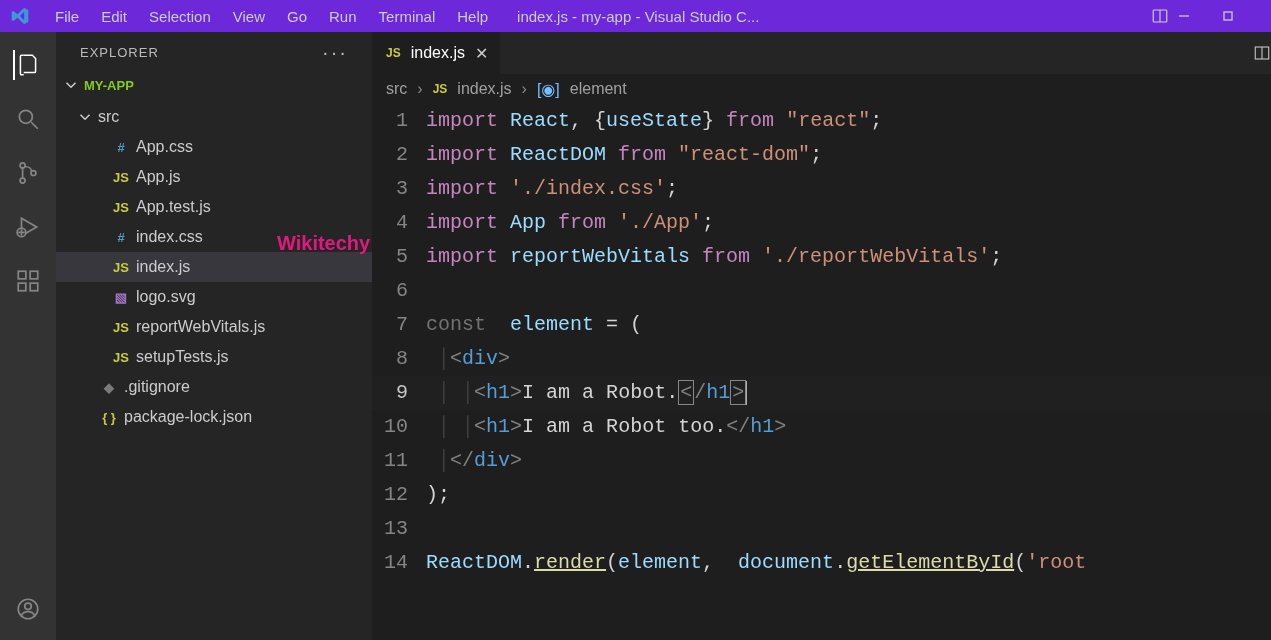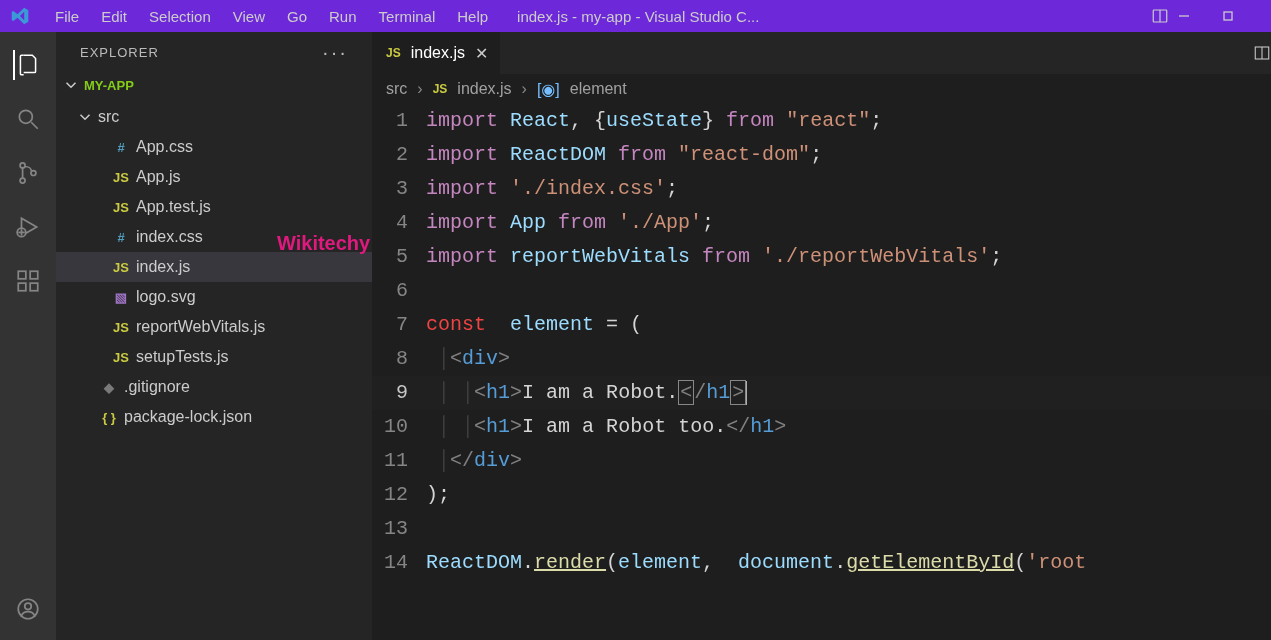--- a/index.html
+++ b/index.html
@@ -93,21 +93,21 @@
   }
   .code-row{display:flex;}
   .gutter{
     width:54px; text-align:right; color:#858585; padding-right:18px;
     user-select:none;
   }
   .code-row.current .gutter{color:#c6c6c6;}
   .code-row.current{background:#2a2a2a33;}
   .ln-content{flex:1;}
   .tk-kw{color:#c586c0;}
-  .tk-def{color:#ef4444;}
+  .tk-def{color:#737373;}
   .tk-var{color:#9cdcfe;}
   .tk-fn{color:#dcdcaa;text-decoration:underline;}
   .tk-str{color:#ce9178;}
   .tk-tag{color:#569cd6;}
   .tk-pun{color:#d4d4d4;}
   .tk-brk{color:#808080;}
   .tk-txt{color:#d4d4d4;}
   .indent-guide{color:#404040;}
   .box-bracket{border:1px solid #888; padding:0 1px;}
   .cursor{display:inline-block; width:1px; height:24px; background:#aeafad; vertical-align:middle;}

